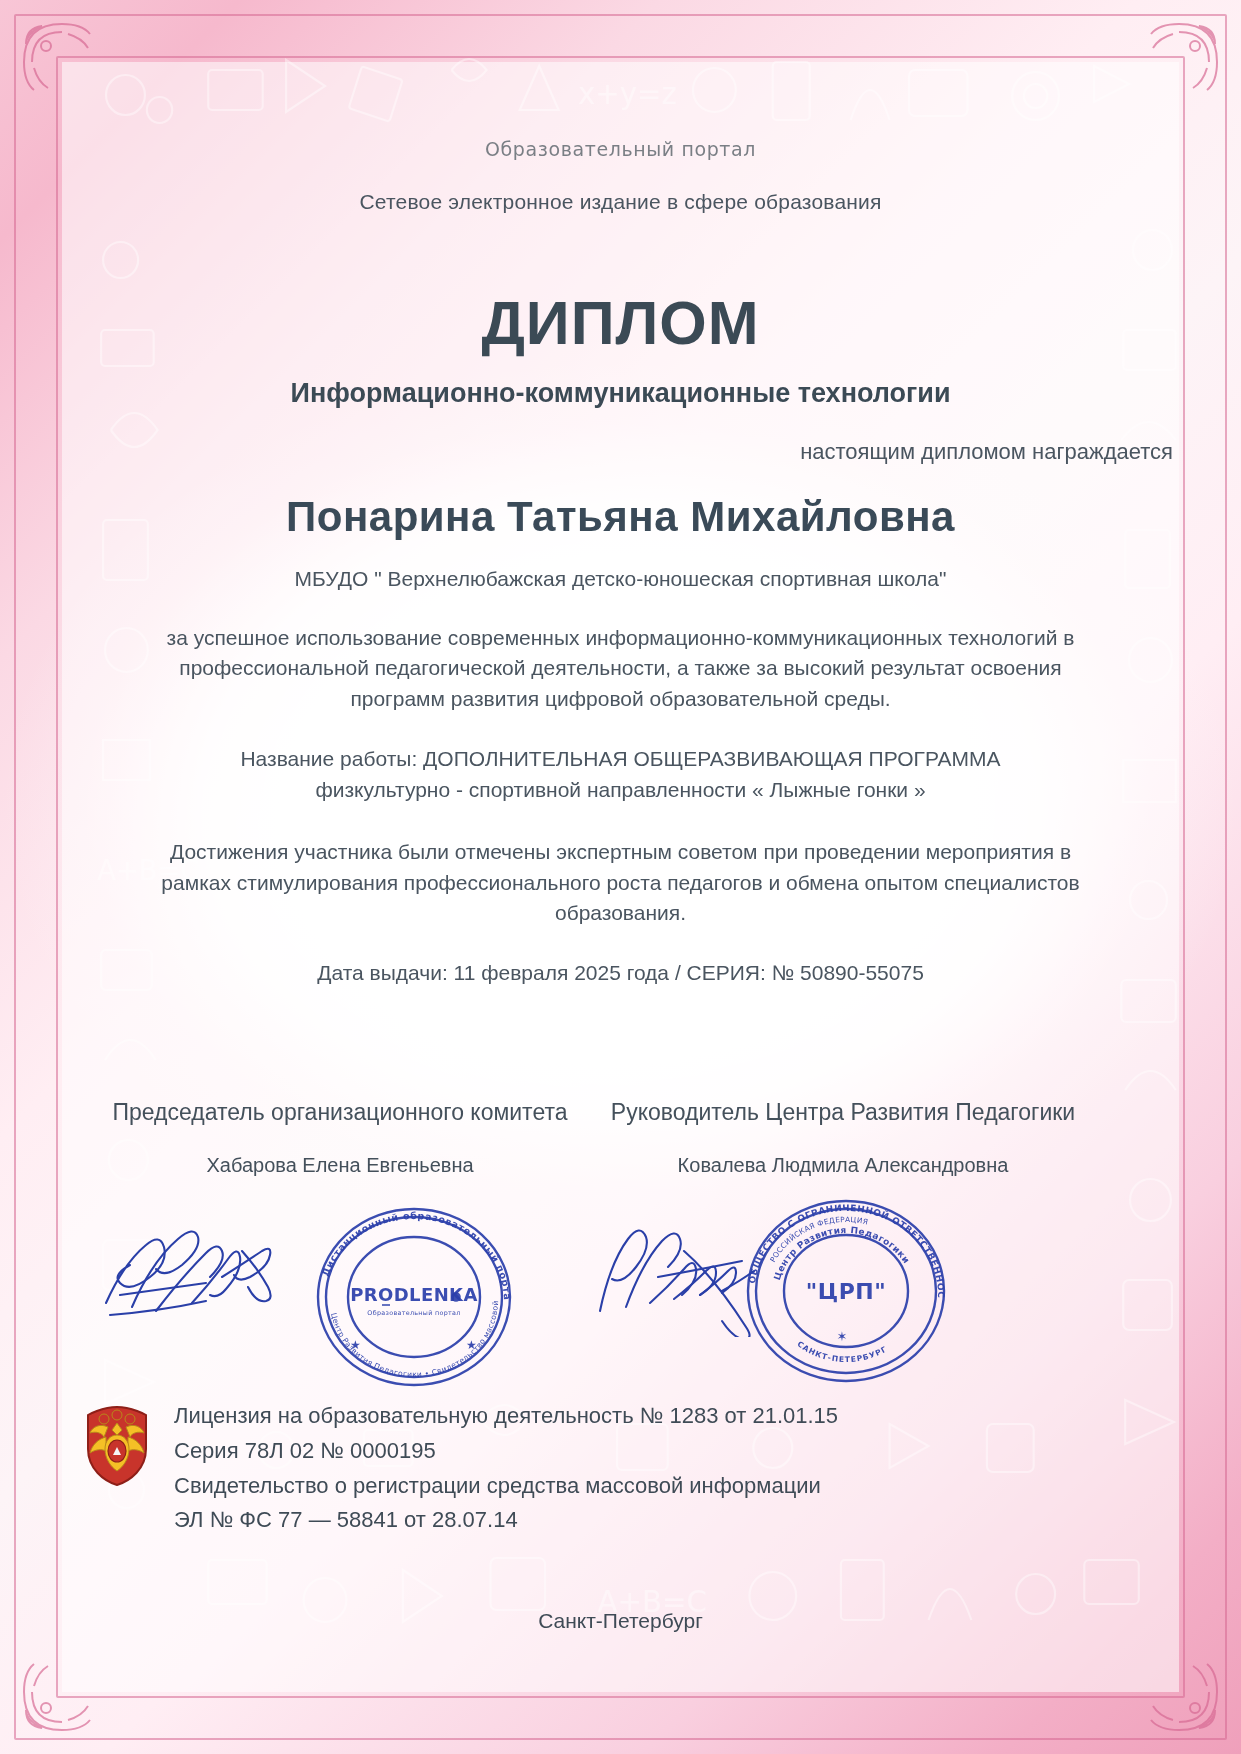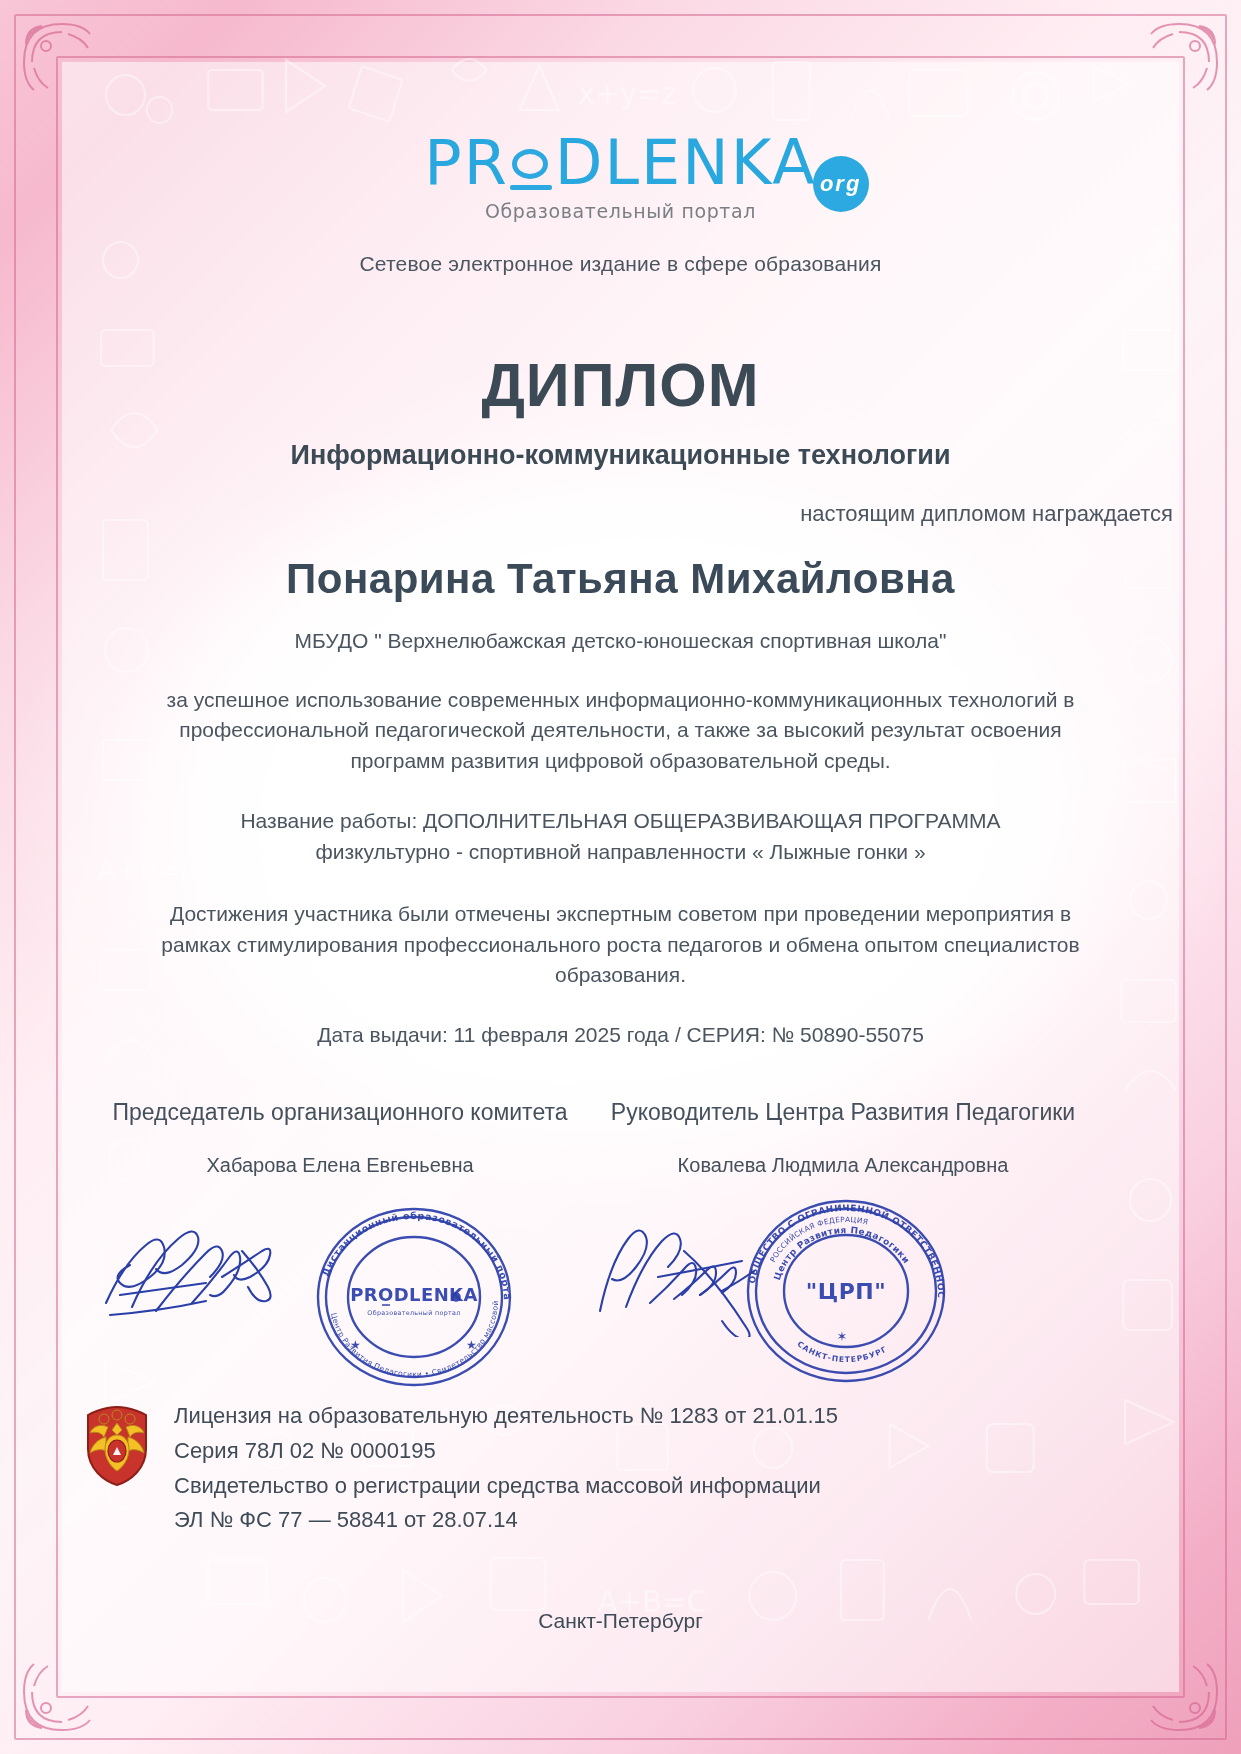--- a/index.html
+++ b/index.html
@@ -299,24 +299,20 @@
         <path d="M50 16 q14 4 20 14"></path>
           <path d="M16 50 q4 14 14 20"></path>
       </g>
     </svg>
   </div>
 
   <div class="content">
 
     
     <div class="logo-wrap">
-      <div class="logo-mark">
-        <span class="ltr">PR</span><span class="o-glyph"><span class="ring"></span><span class="bar"></span></span><span class="ltr">DLENKA</span>
-        <span class="org-badge">org</span>
-      </div>
       <div class="logo-sub">Образовательный портал</div>
     </div>
 
     <div class="portal-line">Сетевое электронное издание в сфере образования</div>
 
     
     <div class="diploma-title">ДИПЛОМ</div>
     <div class="nomination">Информационно-коммуникационные технологии</div>
     <div class="awarded-label">настоящим дипломом награждается</div>
     <div class="recipient">Понарина Татьяна Михайловна</div>

